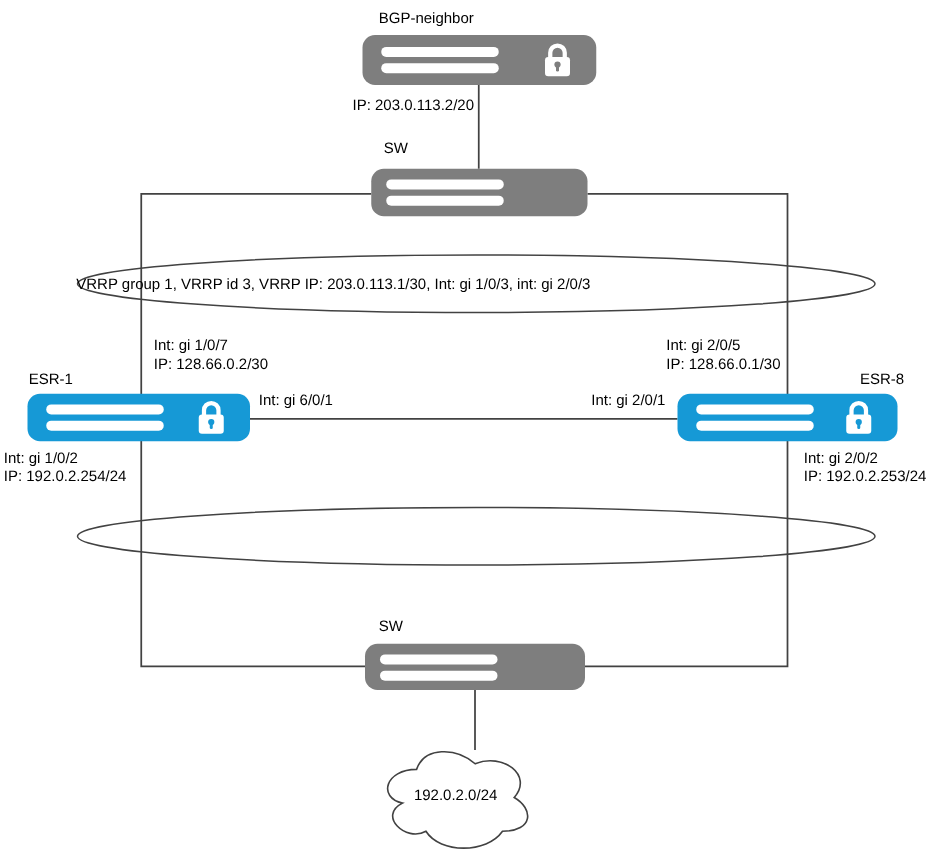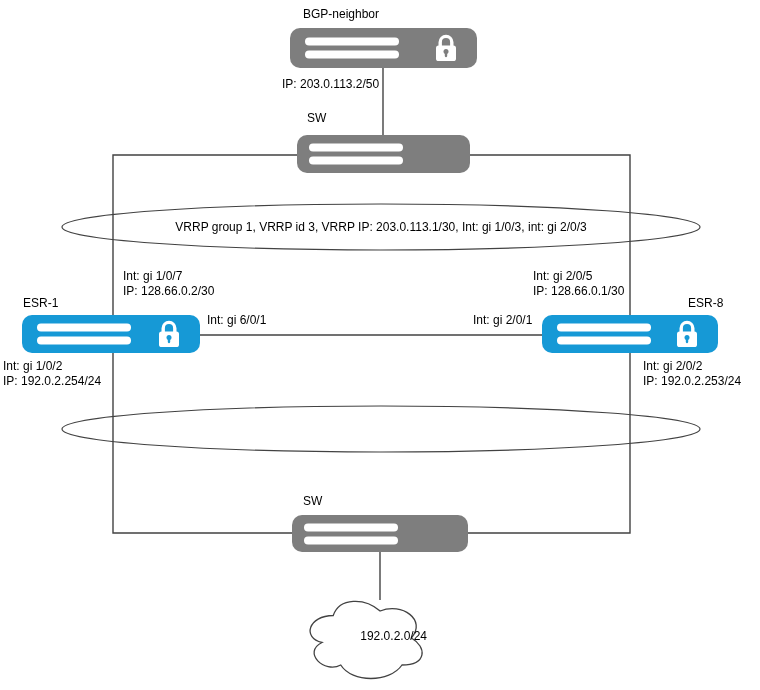--- a/index.html
+++ b/index.html
@@ -18,22 +18,22 @@
   .device.blue{background:var(--device-blue,#1699d6);color:var(--device-blue,#1699d6);}
   .device.gray{background:var(--device-gray,#7e7e7e);color:var(--device-gray,#7e7e7e);}
   .bars{position:absolute;left:15px;top:50%;transform:translateY(-50%);
         display:flex;flex-direction:column;gap:5px;}
   .bar{display:block;width:94px;height:8px;background:#ffffff;border-radius:4px;}
   .device.sw .bars{left:12px;}
   .lock{position:absolute;right:20px;top:50%;transform:translateY(-50%);line-height:0;}
   .keyhole{fill:currentColor;}
 
   .label{position:absolute;z-index:3;font-size:12px;line-height:14px;white-space:nowrap;}
-  .ellipse-text{text-align:center;white-space:nowrap;}
-  .cloud-text{text-align:right;}
+  .ellipse-text{white-space:nowrap;}
+  .cloud-text{text-align:center;}
 </style>
 </head>
 <body>
 
 <div class="canvas">
 
   <svg class="wires" width="760" height="690" viewBox="0 0 760 690">
     <ellipse class="oval" cx="381" cy="227" rx="319" ry="23"></ellipse>
     <ellipse class="oval" cx="381" cy="429" rx="319" ry="23"></ellipse>
 
@@ -99,21 +99,21 @@
   </div>
 
   <div class="device gray sw" style="left:292px;top:515px;width:176px;height:37px">
     <span class="bars">
         <i class="bar"></i>
         <i class="bar"></i>
       </span>
   </div>
 
   <div class="label" style="left:303px;top:7px">BGP-neighbor</div>
-  <div class="label" style="left:282px;top:77px">IP: 203.0.113.2/50</div>
+  <div class="label" style="left:282px;top:77px">IP: 203.0.113.2/20</div>
   <div class="label" style="left:307px;top:111px">SW</div>
 
   <div class="label ellipse-text" style="left:61px;top:220px;width:640px">VRRP group 1, VRRP id 3, VRRP IP: 203.0.113.1/30, Int: gi 1/0/3, int: gi 2/0/3</div>
 
   <div class="label" style="left:23px;top:296px">ESR-1</div>
   <div class="label" style="left:123px;top:269px">Int: gi 1/0/7</div>
   <div class="label" style="left:123px;top:284px">IP: 128.66.0.2/30</div>
   <div class="label" style="left:207px;top:313px">Int: gi 6/0/1</div>
   <div class="label" style="left:3px;top:359px">Int: gi 1/0/2</div>
   <div class="label" style="left:3px;top:374px">IP: 192.0.2.254/24</div>

